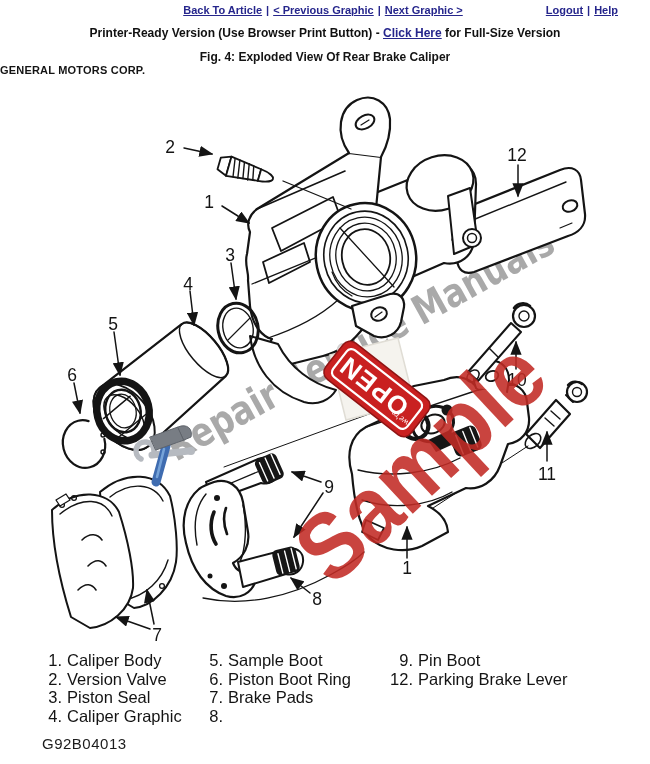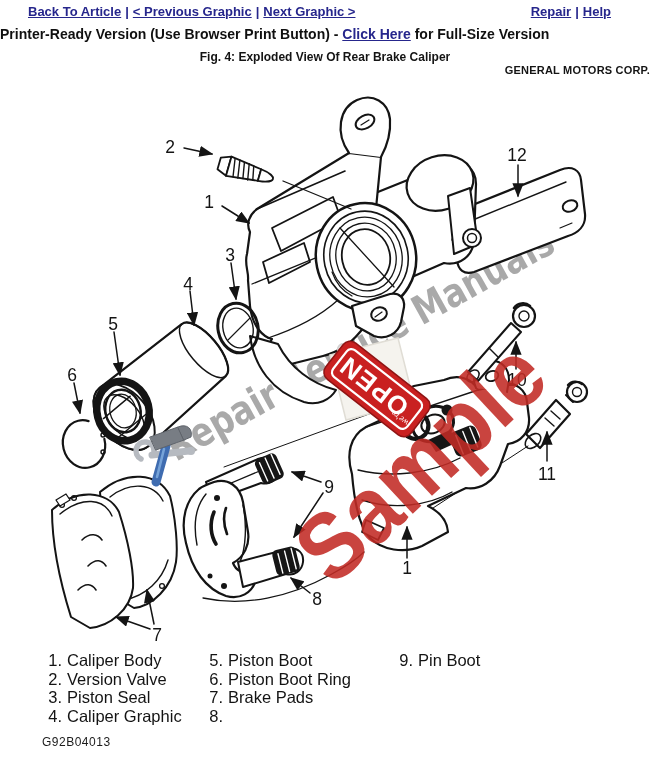--- a/index.html
+++ b/index.html
@@ -1,37 +1,37 @@
 <!DOCTYPE html>
 <html><head>
 <meta charset="utf-8">
 <style>
   html,body{margin:0;padding:0;}
   body{width:650px;height:764px;background:#fff;position:relative;overflow:hidden;
        font-family:"Liberation Sans",sans-serif;color:#141414;}
   .abs{position:absolute;}
   
-  .navbar{top:4px;left:28px;right:39px;height:16px;font-size:13px;font-weight:bold;
-          color:#26268c;white-space:nowrap;}
+  .navbar{top:4px;left:28px;right:32px;height:16px;font-size:11px;font-weight:bold;
+          color:#26268c;white-space:nowrap;text-align:center;}
   .navlink{color:#26268c;text-decoration:underline;cursor:pointer;}
   .navsep{color:#26268c;text-decoration:none;padding:0 4px;font-weight:bold;}
   .nav-right{position:absolute;right:0;top:0;}
   
-  .title-line{top:26px;left:0;width:650px;font-size:14px;
+  .title-line{top:26px;left:0;width:650px;text-align:center;font-size:12px;
               font-weight:bold;color:#101010;}
   .title-link{color:#26268c;text-decoration:underline;cursor:pointer;}
   .fig-caption{top:50px;left:0;width:650px;text-align:center;font-size:12px;font-weight:bold;}
-  .company{top:64px;left:0;width:650px;text-align:right;font-size:11px;font-weight:bold;letter-spacing:.2px;}
+  .company{top:64px;left:0;width:650px;text-align:left;font-size:11px;font-weight:bold;letter-spacing:.2px;}
   
   .legend-col{top:651px;font-size:16.5px;line-height:18.6px;color:#141414;}
   .col1{left:44px;}  .col2{left:205px;}  .col3{left:385px;}
   .prow{display:flex;}
   .pnum{display:inline-block;width:18px;text-align:right;margin-right:5px;flex:none;}
   .col3 .pnum{width:28px;}
-  .docnum{left:42px;top:735px;font-size:12px;color:#1c1c1c;letter-spacing:.5px;}
+  .docnum{left:42px;top:735px;font-size:15px;color:#1c1c1c;letter-spacing:.5px;}
   svg{display:block;}
 </style>
 </head>
 <body>
 
 <svg class="abs" style="left:0;top:0;" width="650" height="764" viewBox="0 0 650 764">
   <defs>
     <marker id="ah" viewBox="0 0 10 8" refX="9" refY="4" markerWidth="9.5" markerHeight="7.5" orient="auto">
       <path d="M0,0 L10,4 L0,8 Z" fill="#141414"></path>
     </marker>
@@ -251,21 +251,21 @@
       <text transform="rotate(-90)" x="-36" y="-6" text-anchor="middle" font-family="Liberation Serif, serif" font-style="italic" font-size="9" fill="#ffffff">we're</text>
     </g>
   </g>
 
   <text transform="translate(333,588) rotate(-43)" font-family="Liberation Sans, sans-serif" font-size="95" font-weight="bold" fill="#c22b25" opacity="0.88" textLength="300" lengthAdjust="spacingAndGlyphs">Sample</text>
 </svg>
 
 <div class="abs navbar">
   <span class="navlink">Back To Article</span><span class="navsep">|</span><span class="navlink">&lt; Previous Graphic</span><span class="navsep">|</span><span class="navlink">Next Graphic &gt;</span>
   <span class="nav-right">
-    <span class="navlink">Repair</span><span class="navsep">|</span><span class="navlink">Help</span>
+    <span class="navlink">Logout</span><span class="navsep">|</span><span class="navlink">Help</span>
   </span>
 </div>
 
 <div class="abs title-line">
   <span>Printer-Ready Version (Use Browser Print Button) - </span><span class="title-link">Click Here</span><span> for Full-Size Version</span>
 </div>
 
 <div class="abs fig-caption">Fig. 4: Exploded View Of Rear Brake Caliper</div>
 <div class="abs company">GENERAL MOTORS CORP.</div>
 
@@ -283,34 +283,38 @@
       <span>Piston Seal</span>
     </div>
   <div class="prow">
       <span class="pnum">4.</span>
       <span>Caliper Graphic</span>
     </div>
 </div>
 <div class="abs legend-col col2">
   <div class="prow">
       <span class="pnum">5.</span>
-      <span>Piston Boot</span>
+      <span>Sample Boot</span>
     </div>
   <div class="prow">
       <span class="pnum">6.</span>
       <span>Piston Boot Ring</span>
     </div>
   <div class="prow">
       <span class="pnum">7.</span>
       <span>Brake Pads</span>
     </div>
   <div class="prow">
       <span class="pnum">8.</span>
     </div>
 </div>
 <div class="abs legend-col col3">
   <div class="prow">
       <span class="pnum">9.</span>
       <span>Pin Boot</span>
     </div>
+  <div class="prow">
+      <span class="pnum">12.</span>
+      <span>Parking Brake Lever</span>
+    </div>
 </div>
 
 <div class="abs docnum">G92B04013</div>
 
 </body></html>

